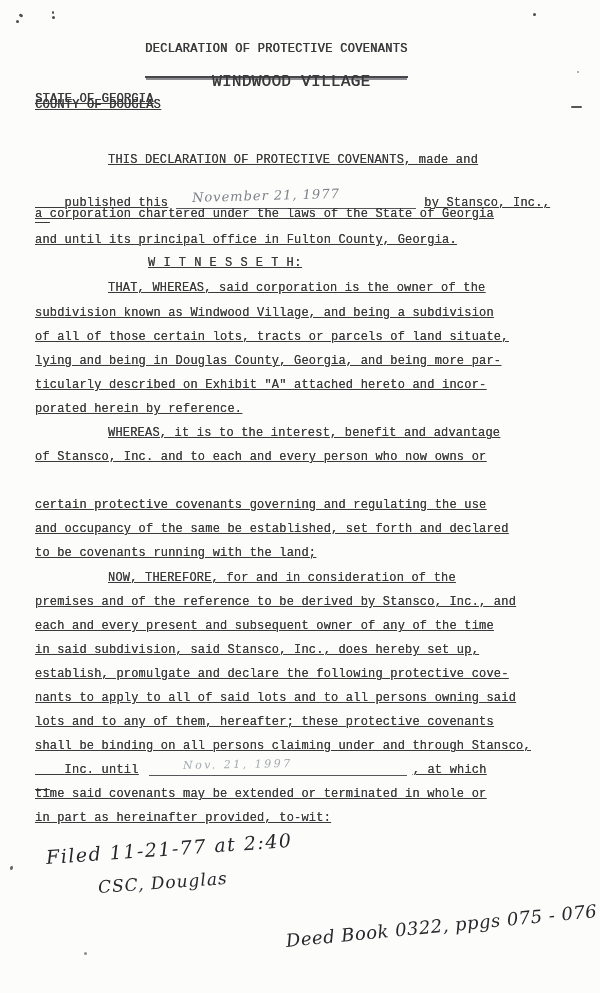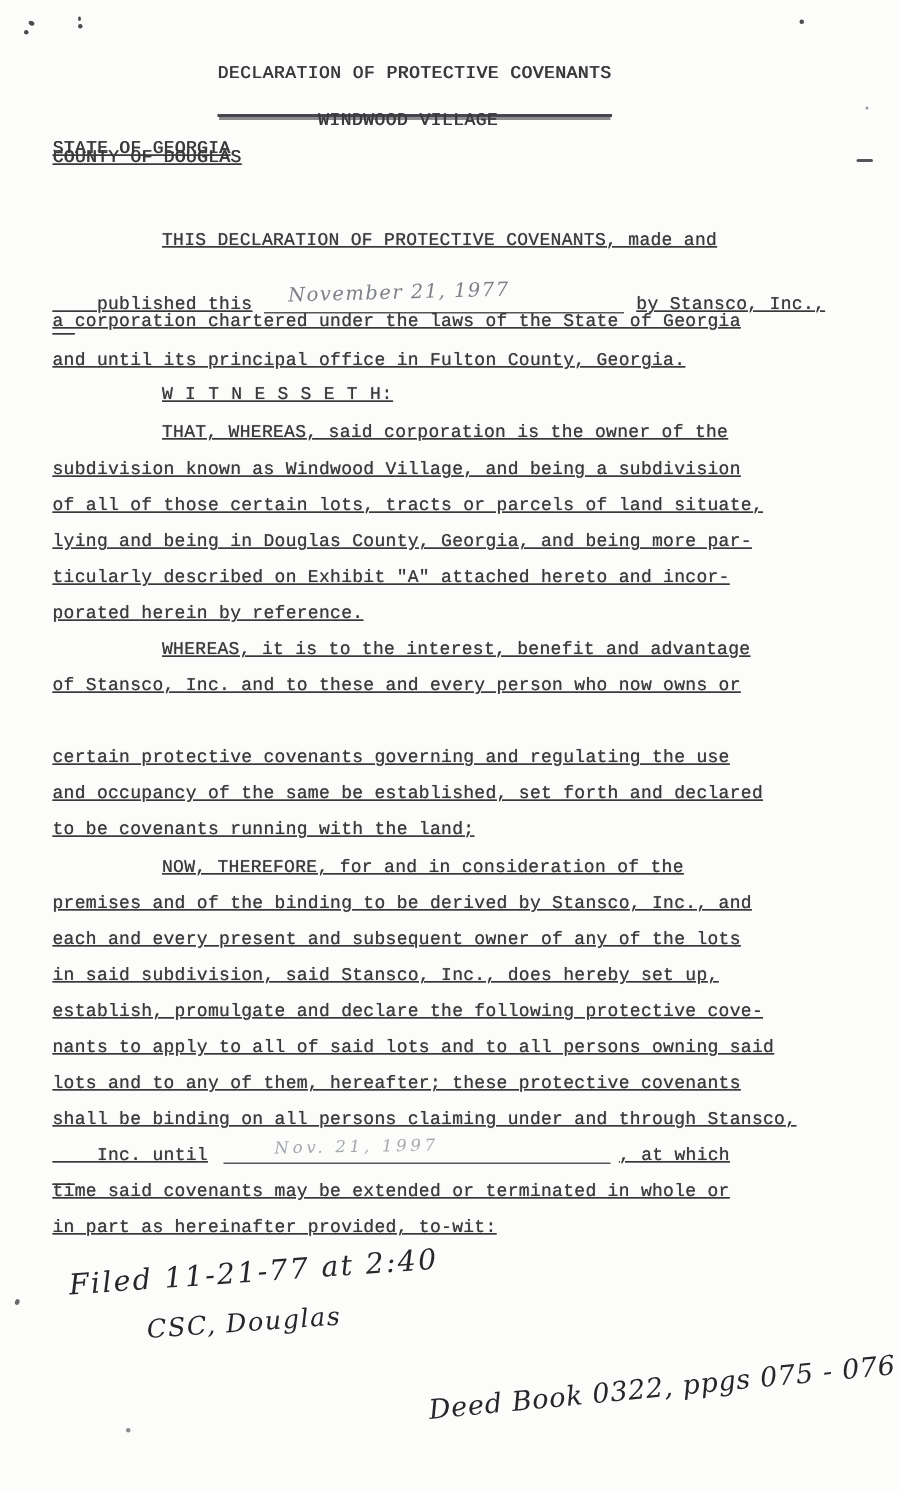--- a/index.html
+++ b/index.html
@@ -16,25 +16,25 @@
     text-decoration:underline;
   }
   .ind{left:108px;}
   .doc-title{
     position:absolute;left:145px;top:42px;font-size:12px;letter-spacing:0.3px;
     padding-bottom:20px;border-bottom:2px solid #46464c;
     box-shadow:0 3px 0 -1px rgba(80,80,86,0.65);
     text-shadow:0.4px 0 0 currentColor;white-space:pre;
   }
   .doc-subtitle{
-    position:absolute;left:212px;top:73px;font-size:12px;letter-spacing:0.3px;
+    position:absolute;left:212px;top:73px;font-size:16px;letter-spacing:0.3px;
     text-shadow:0.3px 0 0 currentColor;white-space:pre;
   }
   .addr{left:35px;text-shadow:0.4px 0 0 currentColor;}
-  .wit{letter-spacing:0.5px;}
+  .wit{letter-spacing:0.5px;margin-left:40px;}
   .blank{
     display:inline-block;position:relative;height:13px;vertical-align:-3px;
     border-bottom:1.3px solid #55555a;
   }
   .blank1{width:240px;margin:0 8px;}
   .blank2{width:258px;margin-left:10px;margin-right:6px;text-align:center;}
   .hw{
     position:absolute;font-family:"DejaVu Serif",serif;font-style:italic;
     white-space:nowrap;text-shadow:none;
   }
@@ -88,28 +88,28 @@
   <div class="ln ind wit" style="top:256px">W I T N E S S E T H:</div>
 
   <div class="ln ind" style="top:281px">THAT, WHEREAS, said corporation is the owner of the</div>
   <div class="ln" style="top:306px">subdivision known as Windwood Village, and being a subdivision</div>
   <div class="ln" style="top:330px">of all of those certain lots, tracts or parcels of land situate,</div>
   <div class="ln" style="top:354px">lying and being in Douglas County, Georgia, and being more par-</div>
   <div class="ln" style="top:378px">ticularly described on Exhibit "A" attached hereto and incor-</div>
   <div class="ln" style="top:402px">porated herein by reference.</div>
 
   <div class="ln ind" style="top:426px">WHEREAS, it is to the interest, benefit and advantage</div>
-  <div class="ln" style="top:450px">of Stansco, Inc. and to these and every person who now owns or</div>
+  <div class="ln" style="top:450px">of Stansco, Inc. and to each and every person who now owns or</div>
   <div class="ln" style="top:498px">certain protective covenants governing and regulating the use</div>
   <div class="ln" style="top:522px">and occupancy of the same be established, set forth and declared</div>
   <div class="ln" style="top:546px">to be covenants running with the land;</div>
 
   <div class="ln ind" style="top:571px">NOW, THEREFORE, for and in consideration of the</div>
-  <div class="ln" style="top:595px">premises and of the binding to be derived by Stansco, Inc., and</div>
-  <div class="ln" style="top:619px">each and every present and subsequent owner of any of the lots</div>
+  <div class="ln" style="top:595px">premises and of the reference to be derived by Stansco, Inc., and</div>
+  <div class="ln" style="top:619px">each and every present and subsequent owner of any of the time</div>
   <div class="ln" style="top:643px">in said subdivision, said Stansco, Inc., does hereby set up,</div>
   <div class="ln" style="top:667px">establish, promulgate and declare the following protective cove-</div>
   <div class="ln" style="top:691px">nants to apply to all of said lots and to all persons owning said</div>
   <div class="ln" style="top:715px">lots and to any of them, hereafter; these protective covenants</div>
   <div class="ln" style="top:739px">shall be binding on all persons claiming under and through Stansco,</div>
   <div class="ln" style="top:747px">
     <span>Inc. until</span><span class="blank blank2"><span class="hw hw2">Nov. 21, 1997</span></span><span>, at which</span>
   </div>
   <div class="ln" style="top:787px">time said covenants may be extended or terminated in whole or</div>
   <div class="ln" style="top:811px">in part as hereinafter provided, to-wit:</div>

